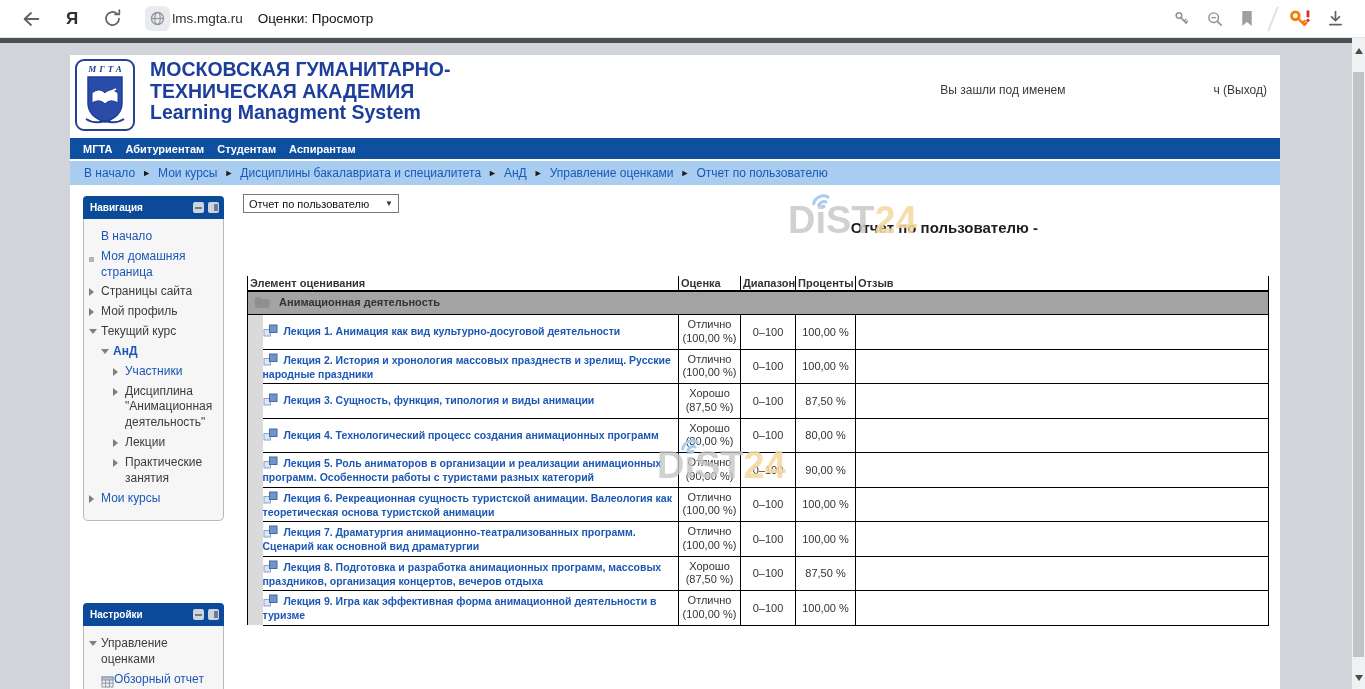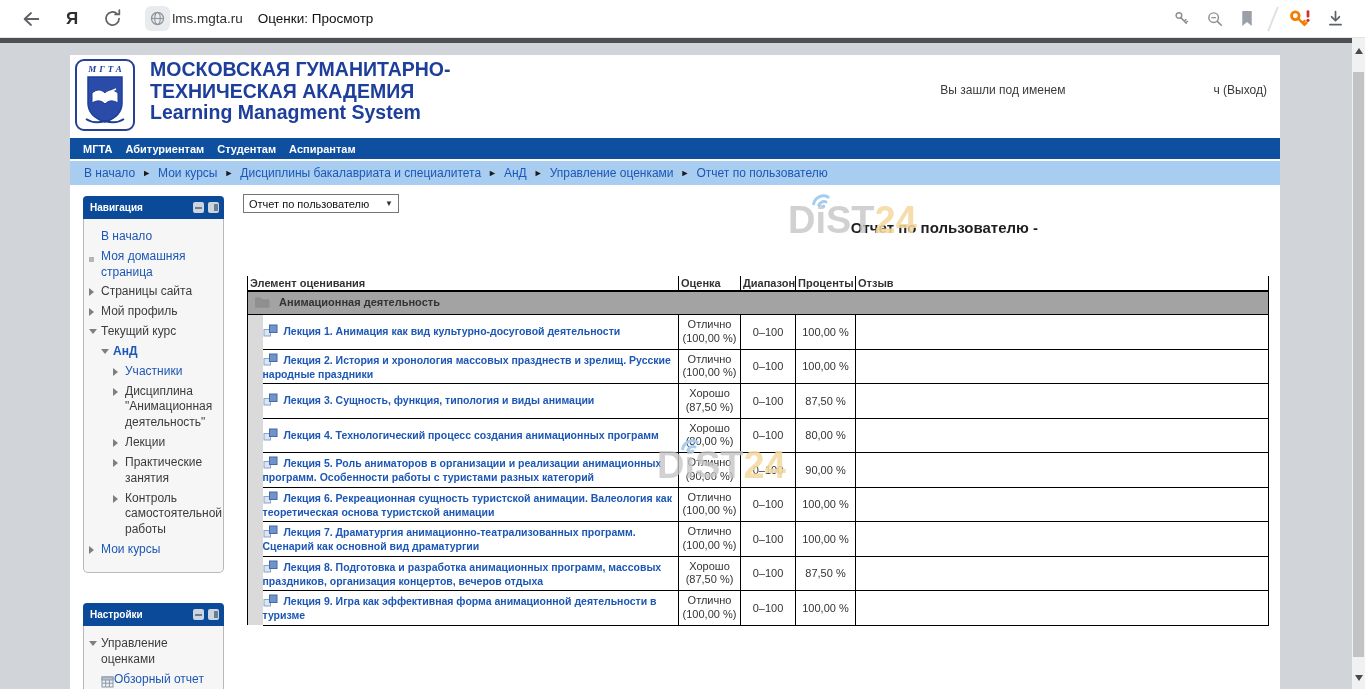--- a/index.html
+++ b/index.html
@@ -269,26 +269,20 @@
           <span class="bullet">
             <i class="tri-r"></i>
           </span>
           <span class="lbl-text">Лекции</span>
         </div>
         <div class="tree-item dep2">
           <span class="bullet">
             <i class="tri-r"></i>
           </span>
           <span class="lbl-text">Практические занятия</span>
-        </div>
-        <div class="tree-item dep2">
-          <span class="bullet">
-            <i class="tri-r"></i>
-          </span>
-          <span class="lbl-text">Контроль самостоятельной работы</span>
         </div>
         <div class="tree-item dep0">
           <span class="bullet">
             <i class="tri-r"></i>
           </span>
           <span class="lbl-link">Мои курсы</span>
         </div>
       </div>
   </div>
 

